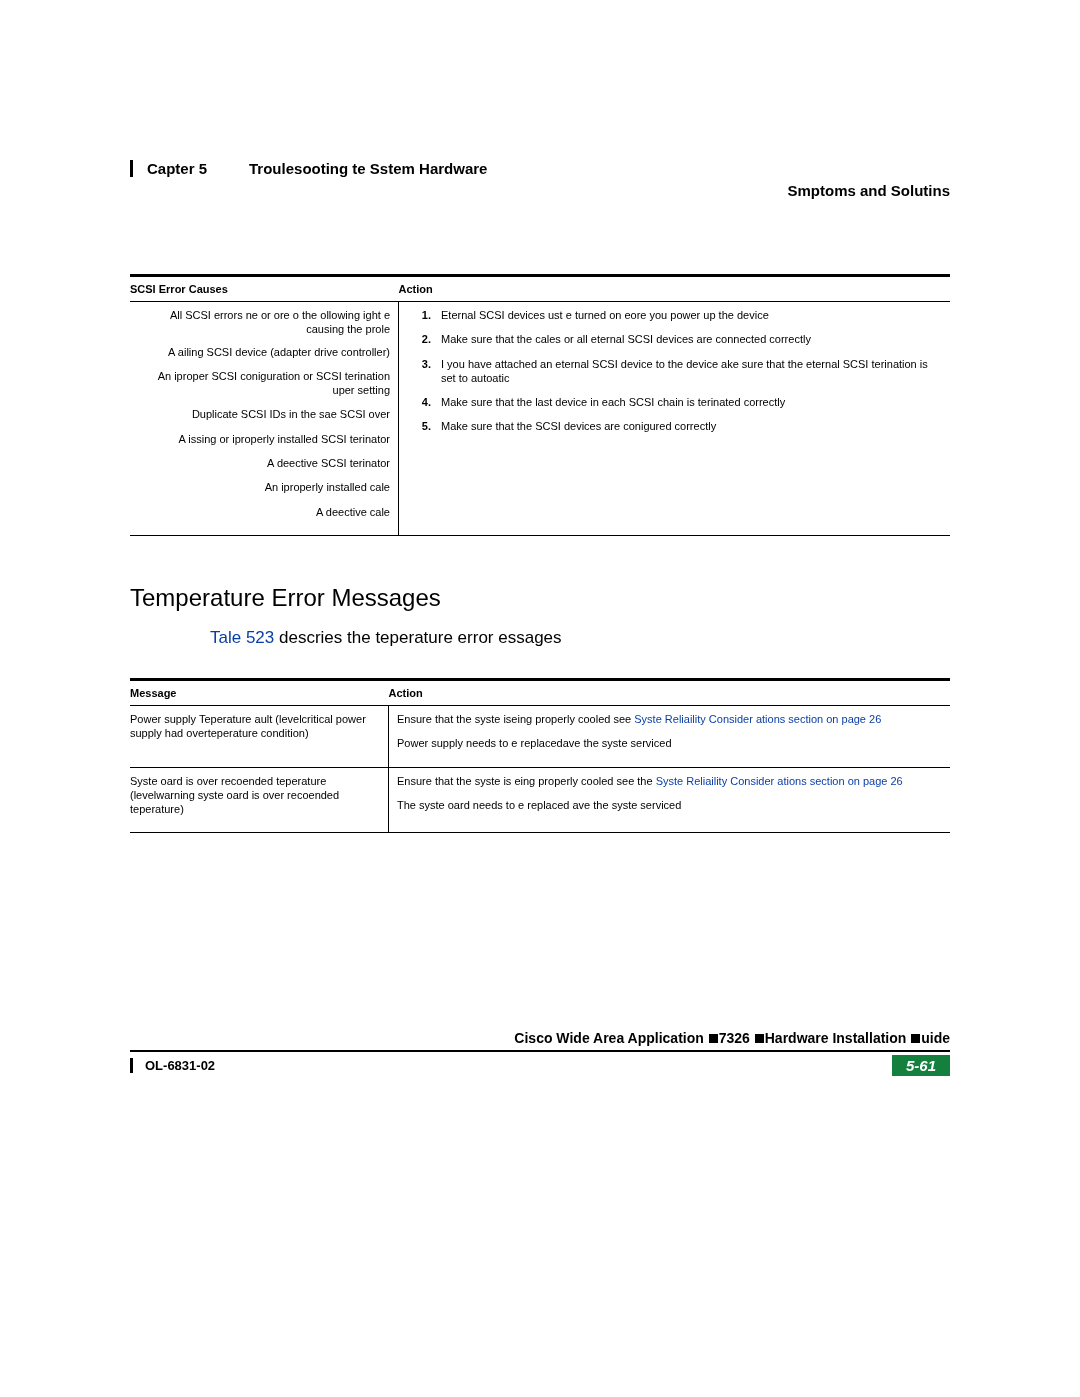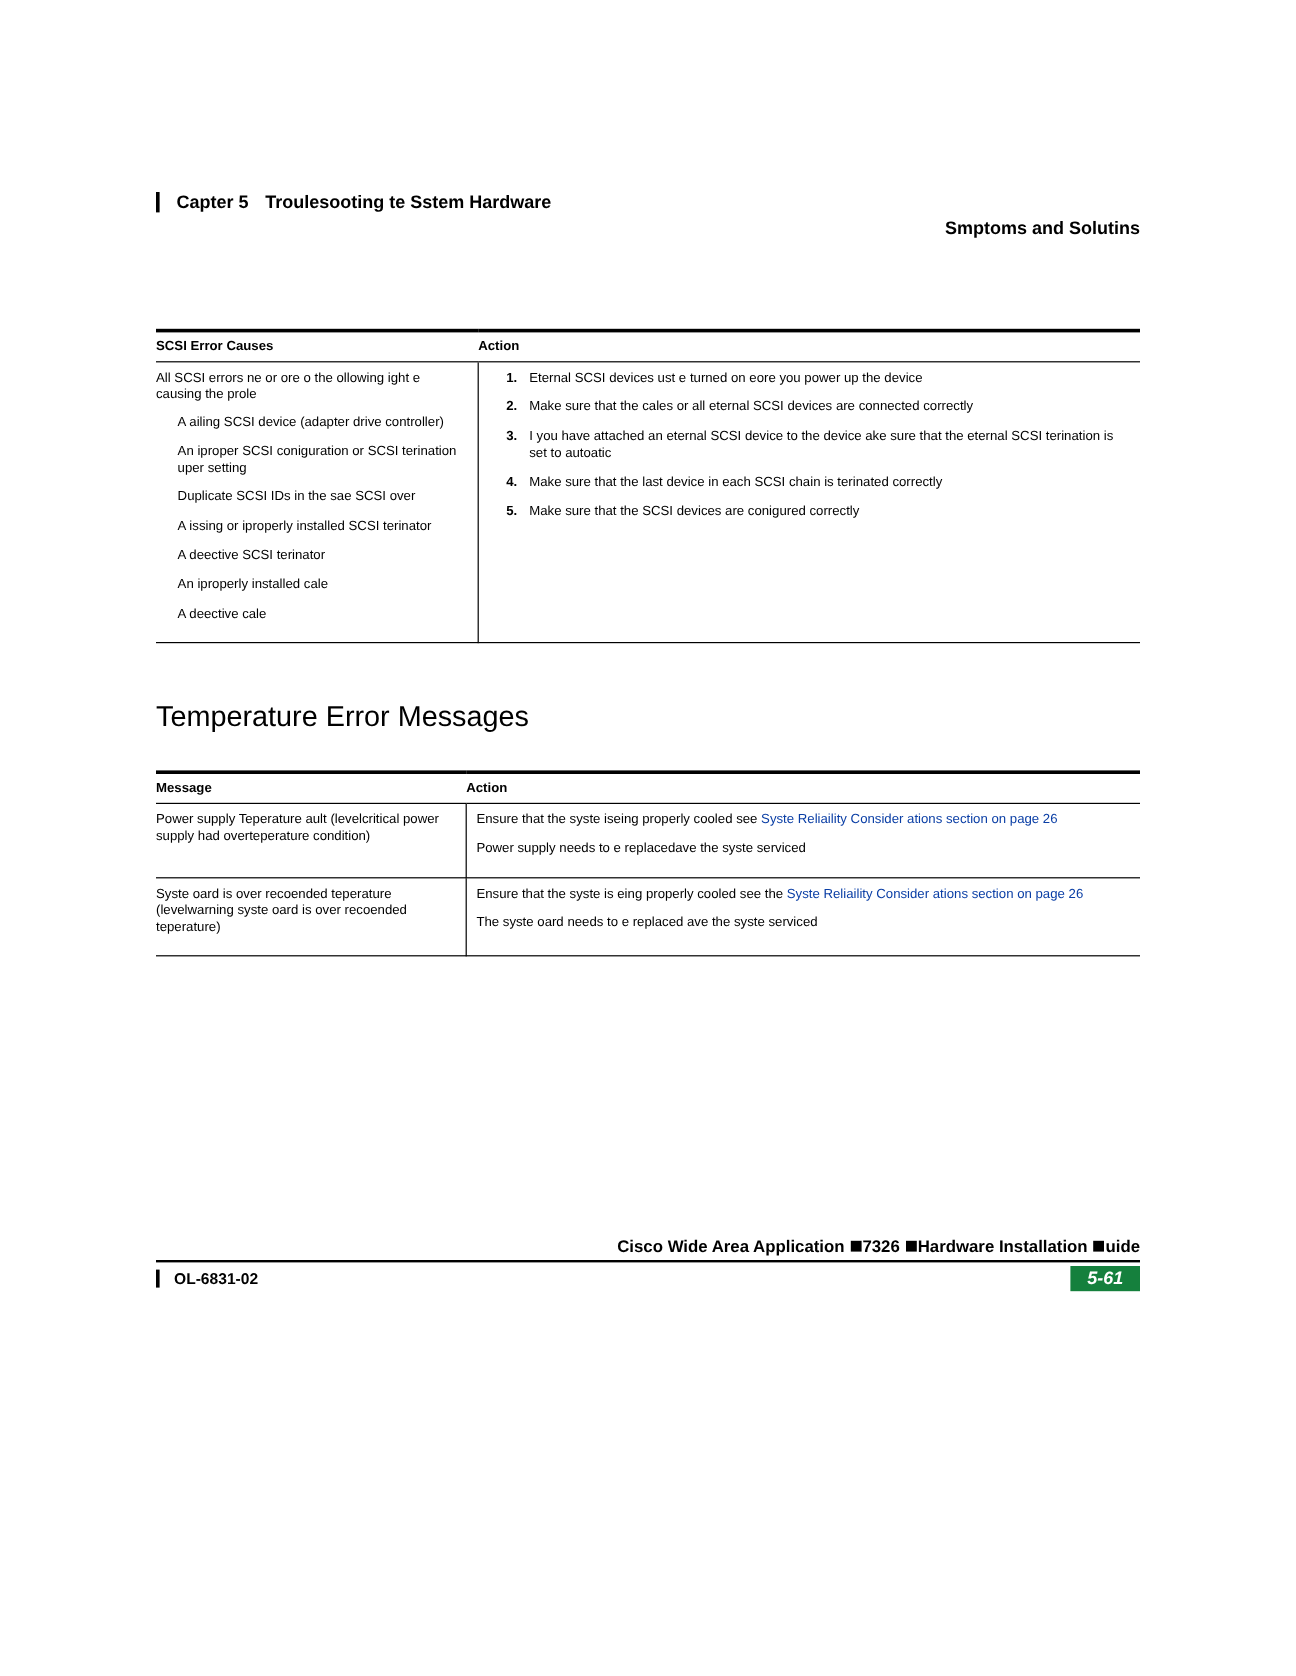--- a/index.html
+++ b/index.html
@@ -14,20 +14,21 @@
     height: 1397px;
     position: relative;
     box-sizing: border-box;
     padding: 160px 130px 0 130px;
   }
   .header-line {
     display: flex;
     align-items: baseline;
     font-size: 15px;
     font-weight: bold;
+    gap: 28px;
   }
   .header-bar {
     border-left: 3px solid #000;
     padding-left: 14px;
     margin-right: 14px;
   }
   .header-right {
     position: absolute;
     right: 130px;
     top: 182px;
@@ -52,20 +53,21 @@
   }
   .scsi-table td, .temp-table td {
     padding: 6px 8px 6px 0;
     vertical-align: top;
     border-bottom: 1px solid #000;
     line-height: 1.3;
   }
   .scsi-table td.causes-col {
     width: 260px;
     border-right: 1px solid #000;
+    text-align: right;
   }
   .scsi-table td.action-col {
     padding-left: 8px;
   }
   .causes-list {
     margin: 8px 0 0 0;
     padding: 0 0 0 18px;
   }
   .causes-list li {
     list-style: none;
@@ -209,20 +211,23 @@
                 <span>Make sure that the SCSI devices are conigured correctly</span>
               </li>
           </ol>
         </td>
       </tr>
     </tbody>
   </table>
 
   <h2 class="section-title">Temperature Error Messages</h2>
 
+  <div class="intro-line">
+    <span class="link">Tale 523</span><span> descries the teperature error essages</span>
+  </div>
 
   <table class="temp-table">
     <thead>
       <tr>
         <th>Message</th>
         <th>Action</th>
       </tr>
     </thead>
     <tbody>
       <tr class="midrow">

